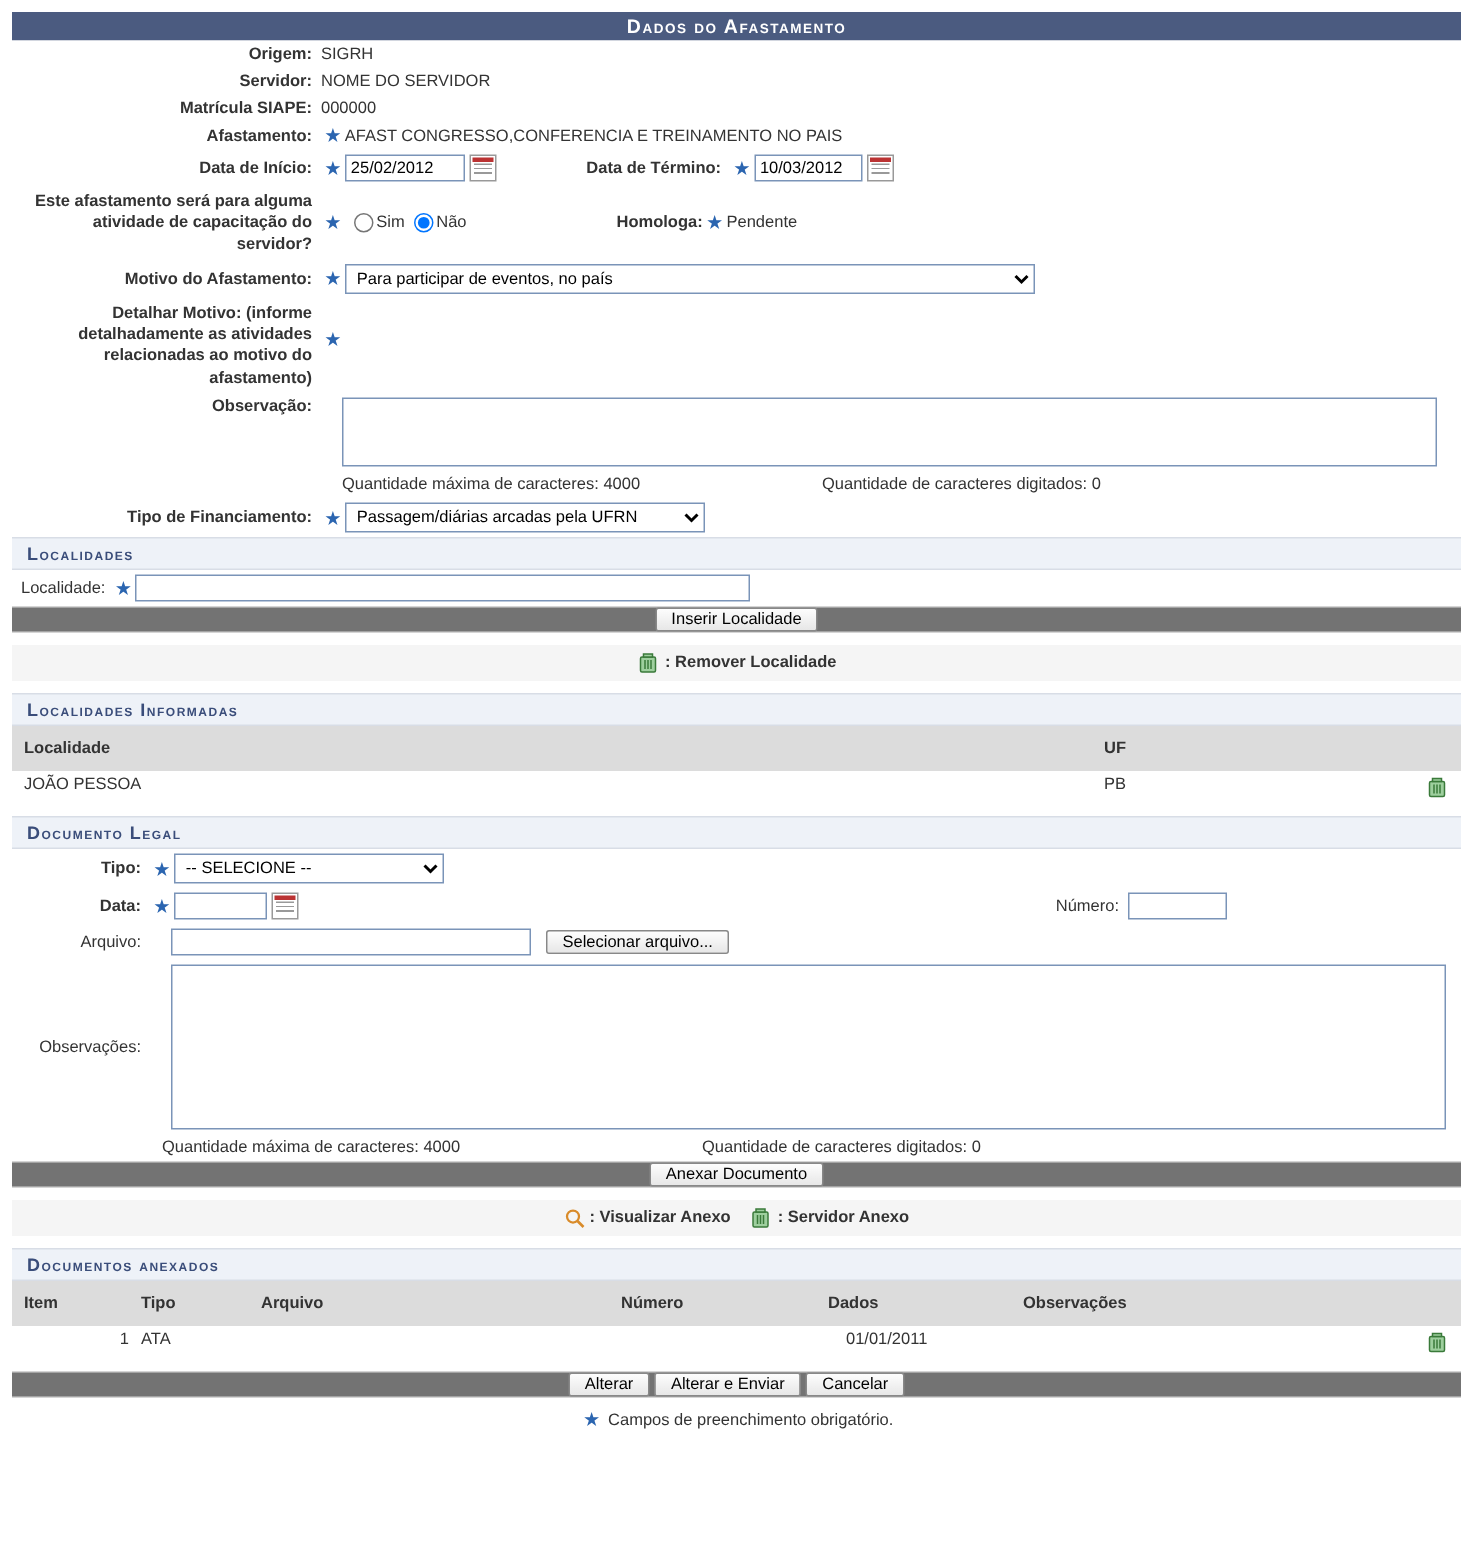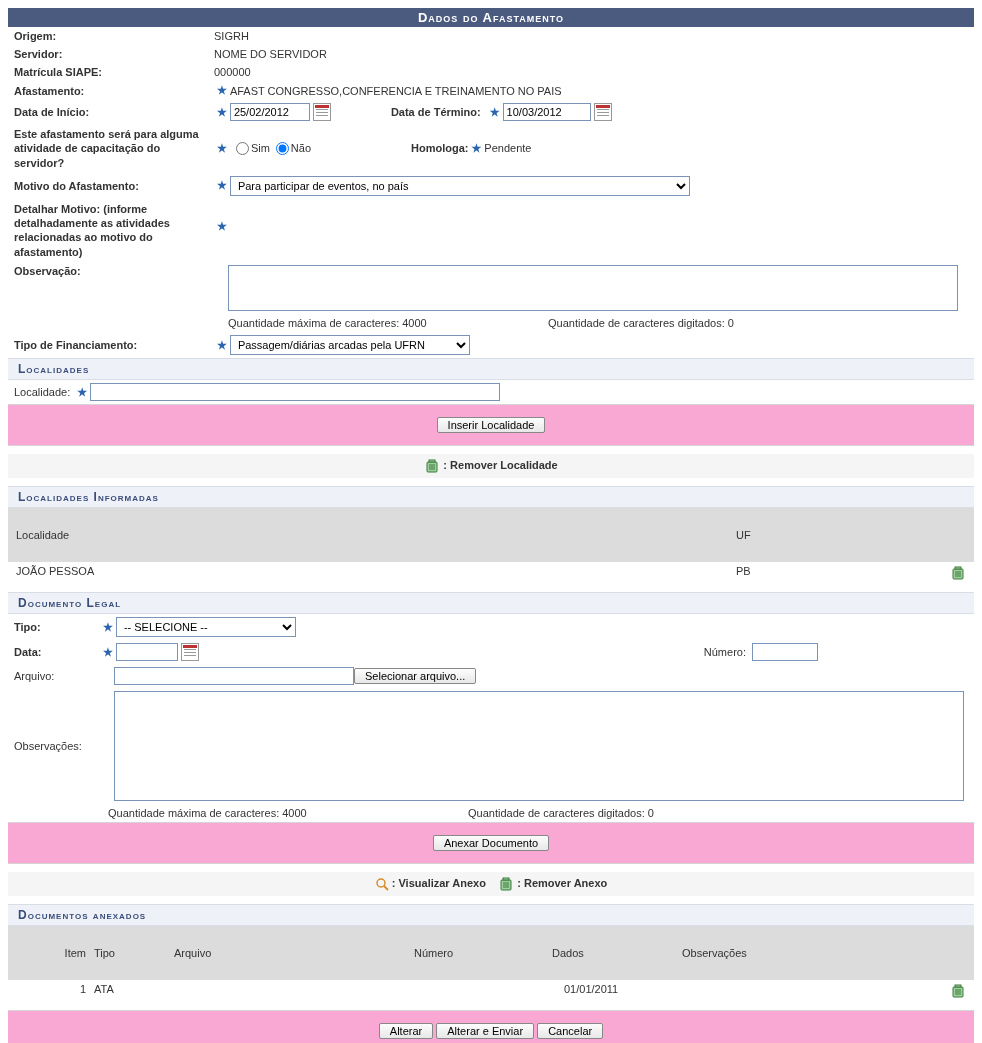--- a/index.html
+++ b/index.html
@@ -1,36 +1,36 @@
 <!DOCTYPE html>
 <html><head>
 <meta charset="utf-8">
 <style>
   body { margin:0; padding:8px; font-family: Verdana, Arial, sans-serif; font-size:11px; color:#333; background:#fff; }
   .panel { width:966px; margin:0 auto; }
   .title-bar { background:#4b5b80; color:#fff; font-weight:bold; font-variant:small-caps; letter-spacing:1px; text-align:center; padding:2px 0; font-size:13px; }
   .section { background:#fff; }
   .row { display:flex; align-items:center; padding:3px 6px; }
-  .lbl { width:194px; padding-right:6px; font-weight:bold; color:#333; font-size:11px; }
+  .lbl { width:194px; text-align:right; padding-right:6px; font-weight:bold; color:#333; font-size:11px; }
   .lbl.multi { line-height:1.3; }
   .val { font-size:11px; }
   .star { color:#2b65b0; font-weight:bold; margin:0 3px; }
   input[type="text"], select, textarea { font-family:Verdana,Arial,sans-serif; font-size:11px; border:1px solid #7a94b8; background:#fff; padding:1px 3px; height:18px; box-sizing:border-box; }
   textarea { height:auto; resize:none; }
   select { height:20px; }
   .cal-icon { width:16px; height:16px; display:inline-flex; align-items:center; justify-content:center; border:1px solid #999; background:#fff; margin-left:3px; font-size:9px; cursor:pointer; position:relative; }
   .cal-icon::before { content:""; position:absolute; top:1px; left:1px; right:1px; height:3px; background:#b33; }
   .cal-icon::after { content:""; position:absolute; top:5px; left:2px; right:2px; bottom:2px; background:repeating-linear-gradient(#999 0 1px, transparent 1px 3px); }
   .sub-header { background:#eef2f8; color:#3a4d7a; font-weight:bold; font-variant:small-caps; letter-spacing:1px; padding:3px 10px; font-size:12px; border-top:1px solid #d8dde6; border-bottom:1px solid #d8dde6; }
-  .bar { background:#f9a8d4; text-align:center; padding:12px 0; border-top:1px solid #d5d5d5; border-bottom:1px solid #d5d5d5; }
+  .bar { background:#737373; text-align:center; padding:0 0; border-top:1px solid #d5d5d5; border-bottom:1px solid #d5d5d5; }
   input[type="button"], button { font-family:Verdana,Arial,sans-serif; font-size:11px; background:linear-gradient(#fdfdfd,#e7e7e7); border:1px solid #888; padding:1px 10px; cursor:pointer; border-radius:2px; }
   .legend-row { background:#f5f5f5; text-align:center; padding:4px 0; font-weight:bold; font-size:11px; }
   .trash-icon { width:16px; height:16px; display:inline-block; vertical-align:middle; }
   .mag-icon { width:14px; height:14px; display:inline-block; vertical-align:middle; }
-  .tbl-head { display:flex; background:#dcdcdc; font-weight:normal; padding:21px 8px; }
+  .tbl-head { display:flex; background:#dcdcdc; font-weight:bold; padding:9px 8px; }
   .tbl-row { display:flex; padding:3px 8px; background:#fff; }
   .yellow-note { background:#fffff0; border:1px solid #e8e8c0; padding:12px; margin:8px 0; font-size:11px; }
   .spacer { height:8px; }
   .counter { font-size:11px; color:#333; }
   .footer-note { text-align:center; font-size:11px; padding:8px; }
   input[type="radio"] { margin:0 2px 0 6px; vertical-align:middle; }
 </style>
 </head>
 <body>
 
@@ -57,21 +57,21 @@
       </div>
 
     <div class="row">
       <div class="lbl">Data de Início:</div>
       <span class="star">★</span>
       <input type="text" style="width: 80px;" value="25/02/2012">
       <span class="cal-icon"></span>
       <div style="width:60px"></div>
       <div class="lbl" style="width:auto">Data de Término:</div>
       <span class="star">★</span>
-      <input type="text" style="width: 88px;" value="10/03/2012">
+      <input type="text" style="width: 72px;" value="10/03/2012">
       <span class="cal-icon"></span>
     </div>
 
     <div class="row">
       <div class="lbl multi">Este afastamento será para alguma atividade de capacitação do servidor?</div>
       <span class="star">★</span>
       <input type="radio" name="cap" style="">
         <span>Sim</span>
       <input type="radio" name="cap" checked="" style="">
         <span>Não</span>
@@ -169,21 +169,21 @@
     <span class="cal-icon"></span>
     <div style="flex:1"></div>
     <div style="font-weight:normal;padding-right:6px">Número:</div>
     <input type="text" style="width: 66px;">
     <div style="width:150px"></div>
   </div>
   <div class="row">
     <div class="lbl" style="width:80px;font-weight:normal">Arquivo:</div>
     <span style="width:14px"></span>
     <input type="text" style="width: 240px;">
-    <input type="button" style="margin-left: 0;" value="Selecionar arquivo...">
+    <input type="button" style="margin-left: 10px;" value="Selecionar arquivo...">
   </div>
   <div class="row" style="align-items:center">
     <div class="lbl" style="width:80px;font-weight:normal">Observações:</div>
     <span style="width:14px"></span>
     <textarea style="width: 850px; height: 110px;"></textarea>
   </div>
   <div class="row">
     <div style="width:94px"></div>
     <span class="counter" style="width:360px">Quantidade máxima de caracteres: 4000</span>
     <span class="counter">Quantidade de caracteres digitados: 0</span>
@@ -201,27 +201,27 @@
     &nbsp;&nbsp;
     <span class="trash-icon">
       <svg viewBox="0 0 16 16">
           <rect x="3" y="4" width="10" height="10" rx="1" fill="#9ecf9e" stroke="#3a7a3a"></rect>
           <rect x="5" y="2" width="6" height="2" fill="#9ecf9e" stroke="#3a7a3a"></rect>
           <line x1="6" y1="6" x2="6" y2="12" stroke="#3a7a3a"></line>
           <line x1="8" y1="6" x2="8" y2="12" stroke="#3a7a3a"></line>
           <line x1="10" y1="6" x2="10" y2="12" stroke="#3a7a3a"></line>
         </svg>
     </span>
-    <span>: Remover Anexo</span>
+    <span>: Servidor Anexo</span>
   </div>
   <div class="spacer"></div>
 
   <div class="sub-header">Documentos anexados</div>
   <div class="tbl-head">
-    <div style="width:70px;text-align:right;padding-right:8px">Item</div>
+    <div style="width:70px;text-align:left;padding-right:8px">Item</div>
     <div style="width:80px">Tipo</div>
     <div style="width:240px">Arquivo</div>
     <div style="width:138px">Número</div>
     <div style="width:130px">Dados</div>
     <div style="flex:1">Observações</div>
     <div style="width:24px"></div>
   </div>
   <div class="tbl-row">
     <div style="width:70px;text-align:right;padding-right:8px">1</div>
     <div style="width:80px">ATA</div>

